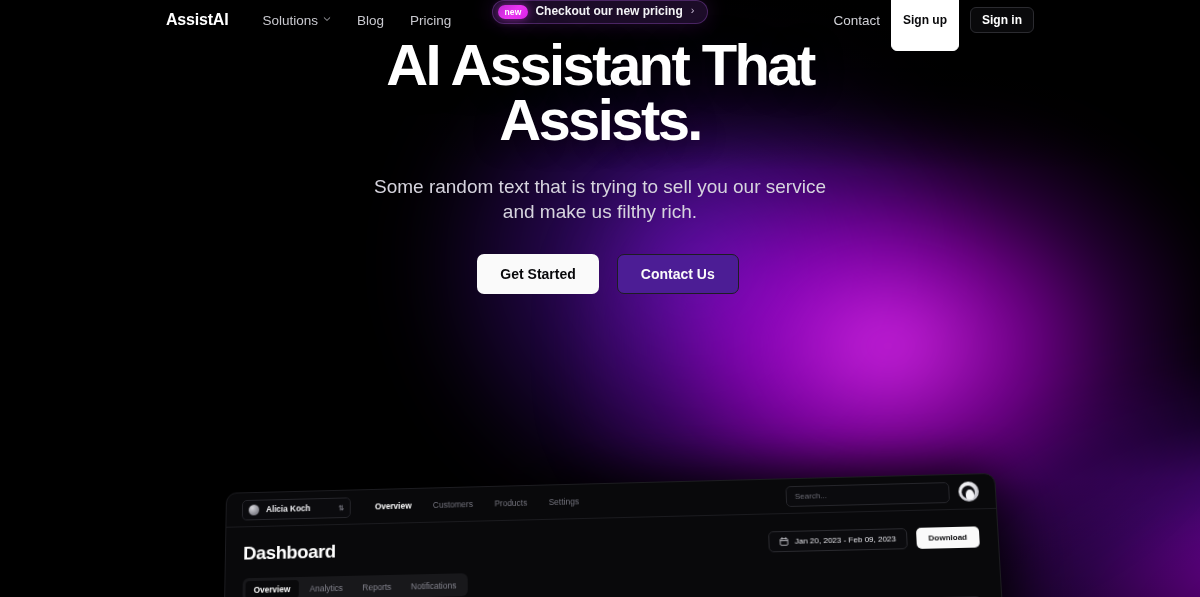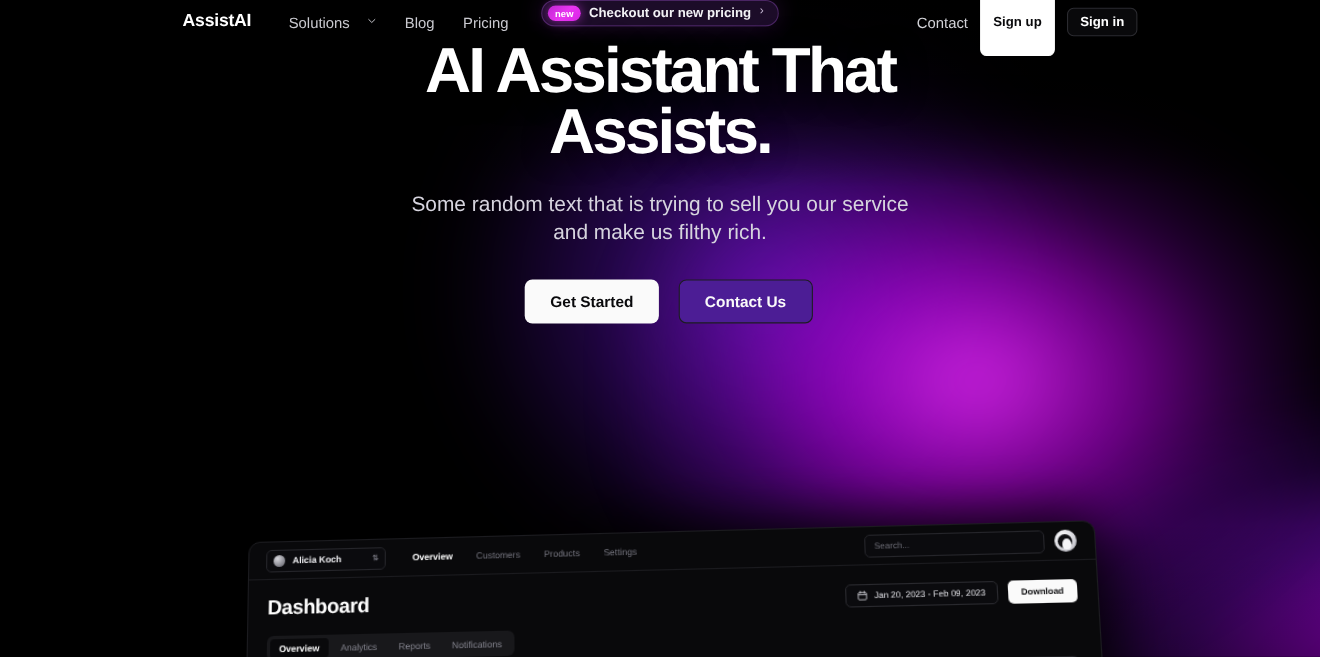--- a/index.html
+++ b/index.html
@@ -79,21 +79,21 @@
     padding:0 166px;
     z-index:40;
   }
   .brand {
     font-size:16px; font-weight:bold; color:#fff;
     letter-spacing:-0.2px; margin-right:34px; white-space:nowrap;
   }
   .nav-links { display:flex; align-items:center; gap:26px; }
   .nav-link {
     font-size:13.5px; color:#c9c9cf; white-space:nowrap;
-    display:flex; align-items:center; gap:16px; cursor:pointer;
+    display:flex; align-items:center; gap:5px; cursor:pointer;
   }
   .chev { display:inline-block; width:8px; height:8px; position:relative; top:-1px; }
   .chev svg { display:block; }
 
   .nav-right {
     margin-left:auto; display:flex; align-items:center; gap:11px;
   }
   .nav-contact { font-size:13.5px; color:#d2d2d8; cursor:pointer; white-space:nowrap; }
   .btn-signup {
     background:#fff; color:#09090b;

